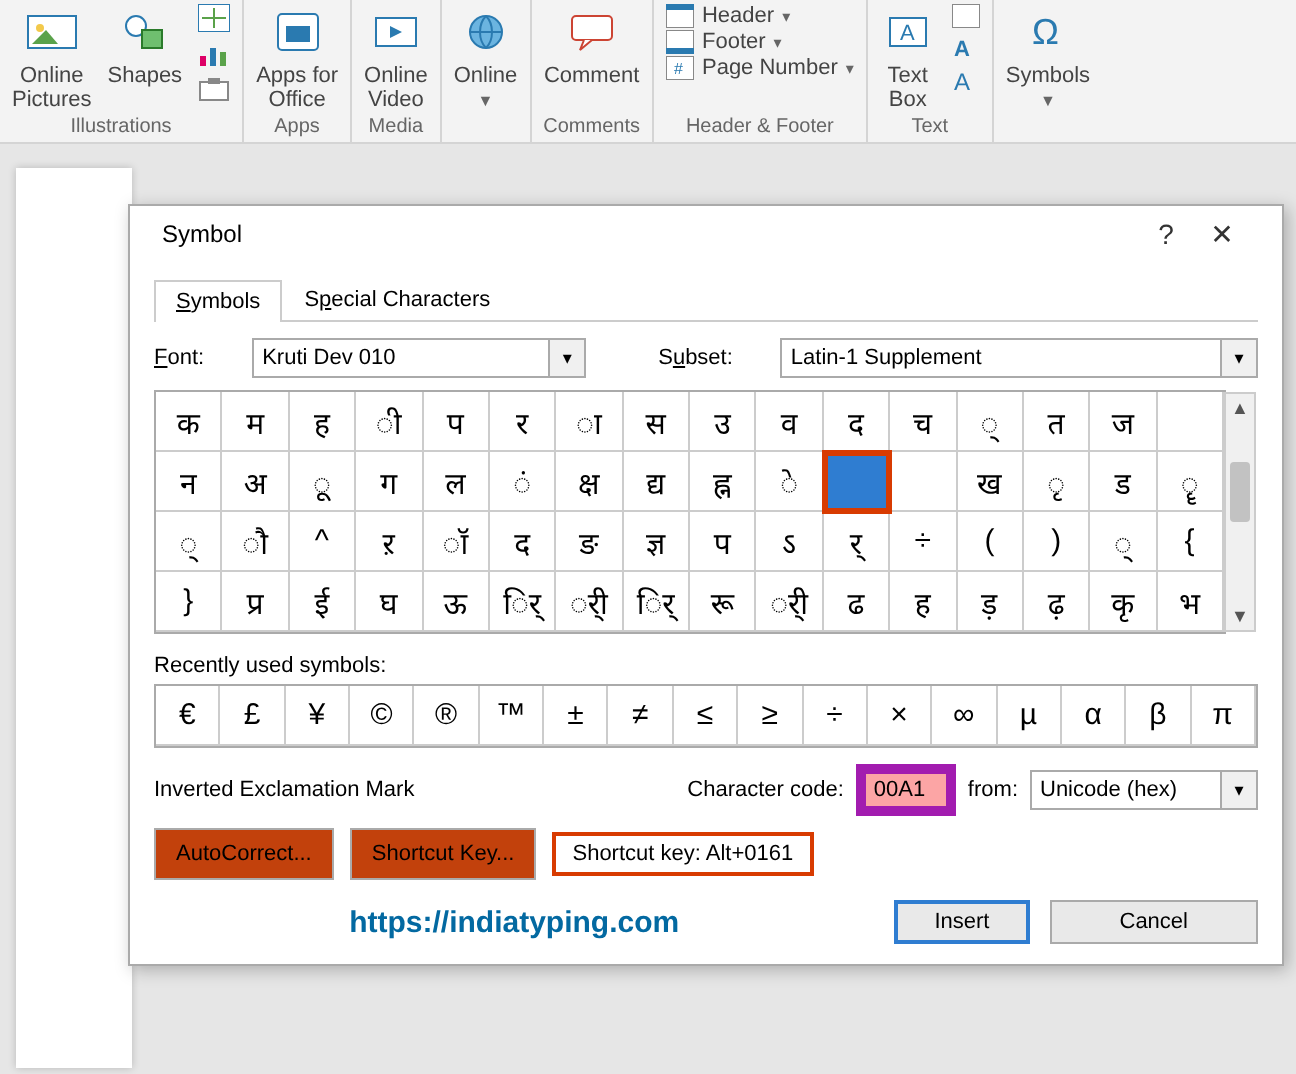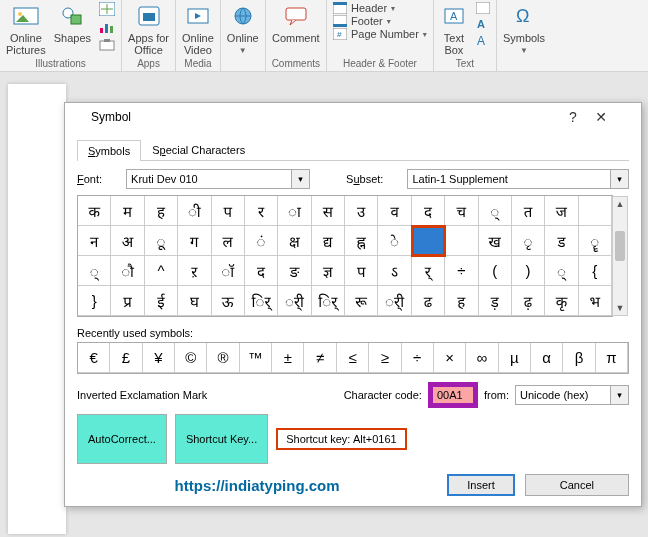--- a/index.html
+++ b/index.html
@@ -15,21 +15,21 @@
 .small-stack { display: flex; flex-direction: column; gap: 1px; font-size: 11px; color: #444; }
 .small-item { display: flex; align-items: center; gap: 4px; }
 .dropdown-caret { font-size: 8px; color: #666; }
 
 
 .doc-area { background: #e6e6e6; position: absolute; top: 72px; left: 0; right: 0; bottom: 0; }
 .page { background: #fff; margin: 12px 0 0 8px; width: 58px; height: 450px; box-shadow: 0 0 4px rgba(0,0,0,0.2); }
 
 
 .dialog { position: absolute; top: 102px; left: 64px; width: 578px; background: #fff; border: 1px solid #aaa; box-shadow: 2px 2px 8px rgba(0,0,0,0.25); }
-.dialog-title { display: flex; align-items: center; padding: 6px 26px; font-size: 12px; }
+.dialog-title { display: flex; align-items: center; padding: 6px 16px; font-size: 12px; }
 .dialog-title .t { flex: 1; }
 .dialog-title .ctl { width: 28px; text-align: center; font-size: 14px; color: #333; }
 .dialog-body { padding: 8px 12px 10px 12px; }
 
 
 .tabs { display: flex; border-bottom: 1px solid #ccc; }
 .tab { font-size: 11px; padding: 4px 10px; border: 1px solid transparent; border-bottom: none; cursor: default; }
 .tab.active { border-color: #ccc; background: #fff; position: relative; top: 1px; }
 .tab .ul { text-decoration: underline; }
 
@@ -54,21 +54,21 @@
 .section-label { font-size: 11px; margin-top: 10px; }
 .recent { display: grid; grid-template-columns: repeat(16, 1fr); border: 1px solid #aaa; margin-top: 3px; }
 .recent .cell { height: 30px; }
 
 
 .charcode-row { display: flex; align-items: center; gap: 6px; margin-top: 8px; font-size: 11px; }
 .charcode-row .spacer { flex: 1; }
 input.cc { width: 50px; }
 
 .btn-row { display: flex; align-items: center; gap: 8px; margin-top: 6px; }
-button.dlg-btn { font-size: 11px; padding: 18px 10px; background: #5eead4; border: 1px solid #aaa; }
+button.dlg-btn { font-size: 11px; padding: 6px 10px; background: #c2410c; border: 1px solid #aaa; }
 .shortcut-box { border: 2px solid #d83b01; padding: 3px 8px; font-size: 11px; }
 .watermark { color: #0369a1; font-weight: bold; font-size: 15px; text-align: center; flex: 1; }
 
 .dlg-footer { display: flex; justify-content: flex-end; gap: 10px; margin-top: 10px; align-items: center; }
 button.primary { border: 2px solid #2f7dd1; padding: 3px 18px; font-size: 11px; background:#e9e9e9; }
 button.normal { border: 1px solid #aaa; padding: 4px 34px; font-size: 11px; background:#e9e9e9; }
 
 svg { display: block; }
 </style>
 </head>
@@ -279,21 +279,21 @@
   <div class="dialog-body">
 
     <div class="tabs">
       <div class="tab active"><span class="ul">S</span><span>ymbols</span></div>
       <div class="tab">S<span class="ul">p</span>ecial Characters</div>
     </div>
 
     <div class="row">
       <span><span class="ul">F</span>ont:</span>
       <div class="combo">
-        <div class="combo-box" style="width:166px">Kruti Dev 010</div>
+        <div class="combo-box" style="width:149px">Kruti Dev 010</div>
         <div class="combo-btn">▾</div>
       </div>
       <span style="margin-left:12px">S<span class="ul">u</span>bset:</span>
       <div class="combo" style="flex:1">
         <div class="combo-box" style="flex:1">Latin-1 Supplement</div>
         <div class="combo-btn">▾</div>
       </div>
     </div>
 
     <div class="grid-wrap" style="margin-right:16px">

